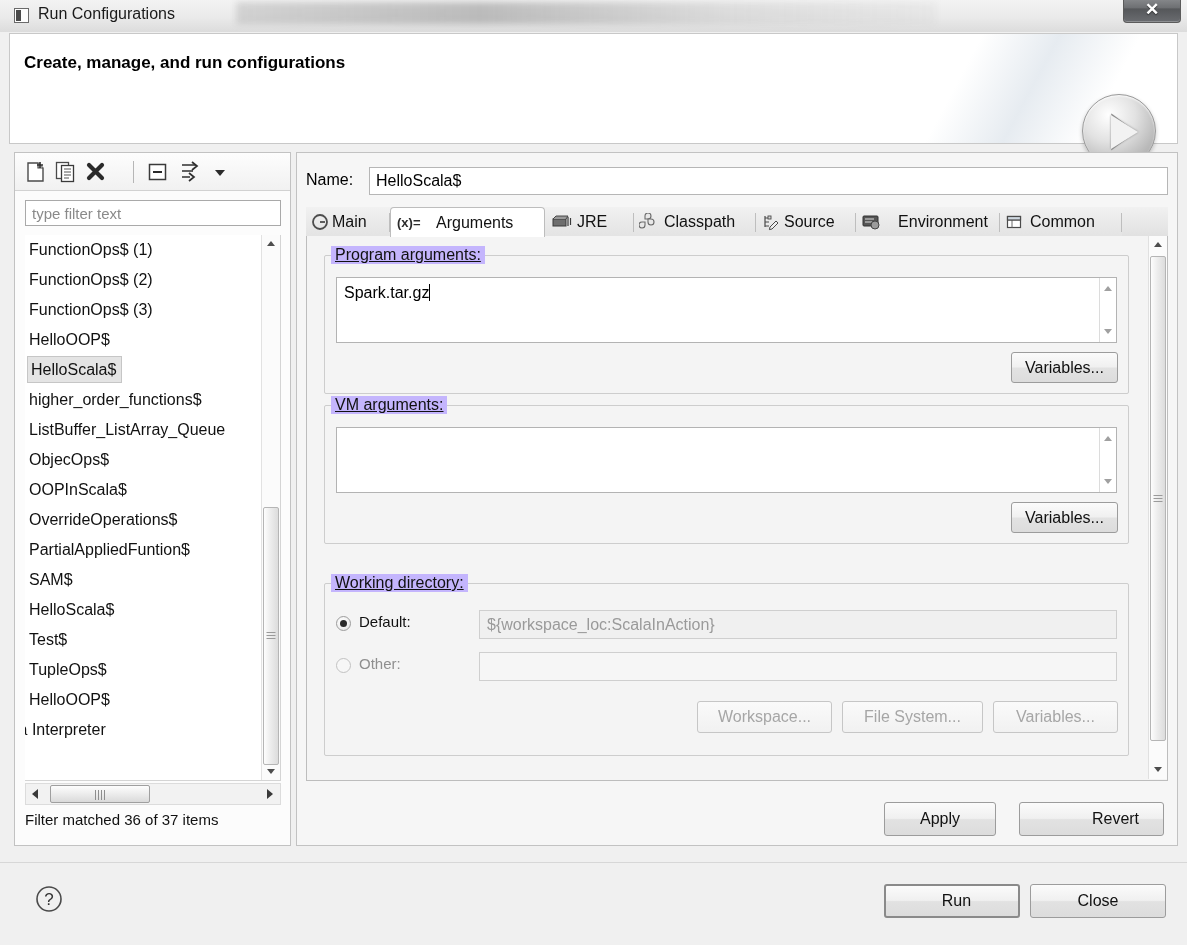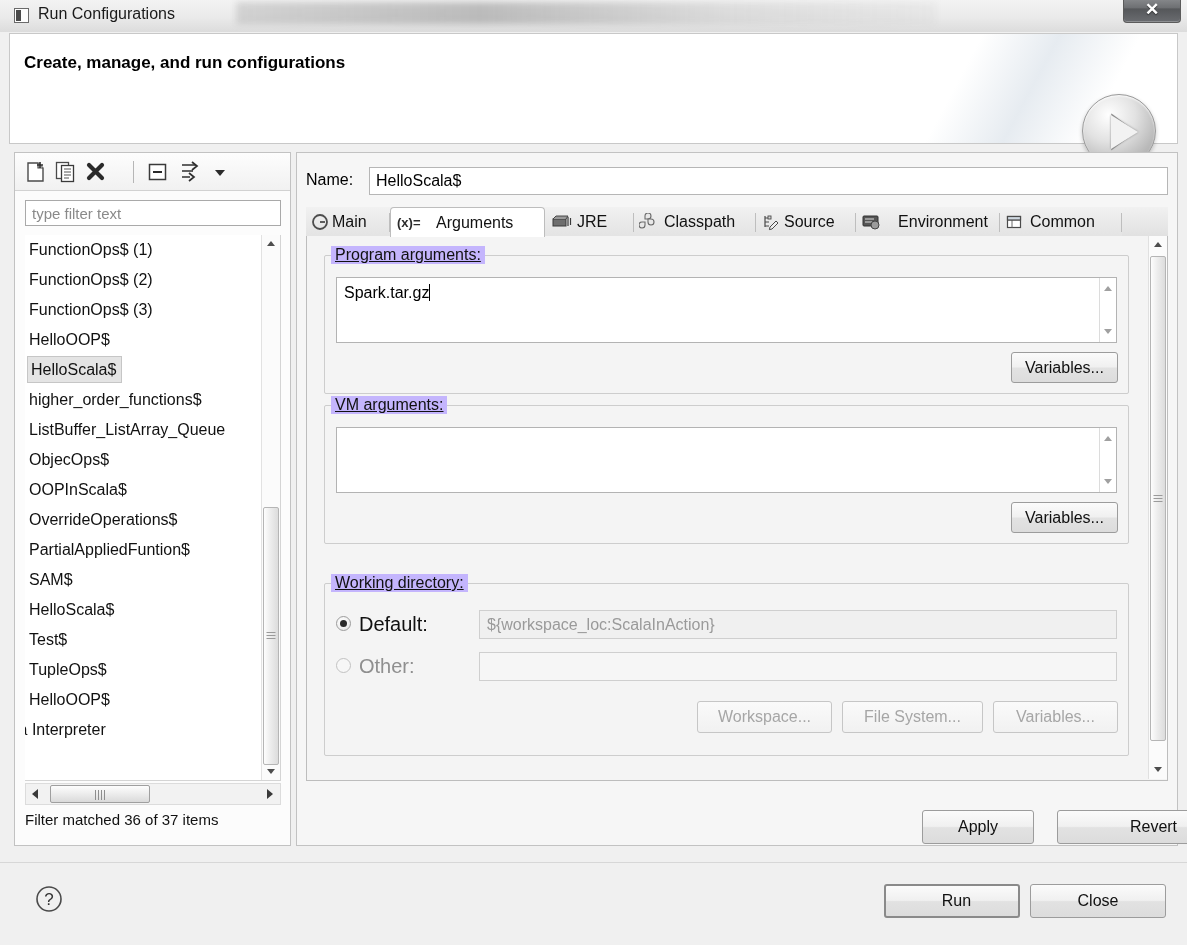--- a/index.html
+++ b/index.html
@@ -517,40 +517,40 @@
     width: 7px; height: 7px;
     border-radius: 50%;
     background: #2a2a2a;
   }
   .radio.unchecked {
     border-color: #c2c2c2;
     background: #f7f7f7;
   }
   .radio-label {
     position: absolute;
-    font-size: 20px;
+    font-size: 15px;
     color: #111;
     white-space: nowrap;
   }
   .radio-label.dim { color: #8f8f8f; }
   .ro-field {
     position: absolute;
     background: #f0f0f0;
     border: 1px solid #cfcfcf;
     box-sizing: border-box;
     font-size: 16px;
     color: #9a9a9a;
     padding-left: 7px;
     line-height: 28px;
     white-space: nowrap;
     overflow: hidden;
   }
 
   
-  .apply-row .btn { top: 12px; margin-left: 38px; }
+  .apply-row .btn { top: 4px; }
   .footer-sep {
     position: absolute;
     left: 0; top: 862px;
     width: 1187px; height: 1px;
     background: #d7d7d7;
   }
   .help-icon {
     position: absolute;
     left: 34px; top: 884px;
     width: 30px; height: 30px;

